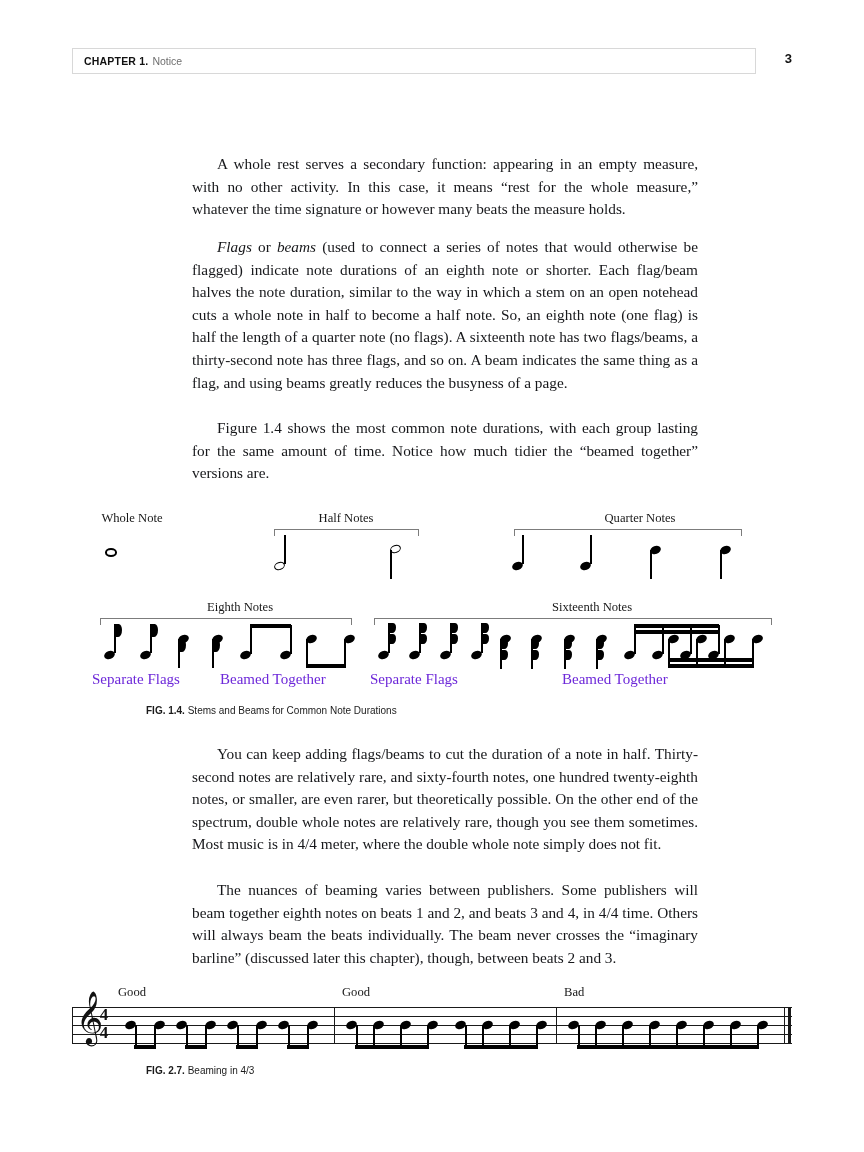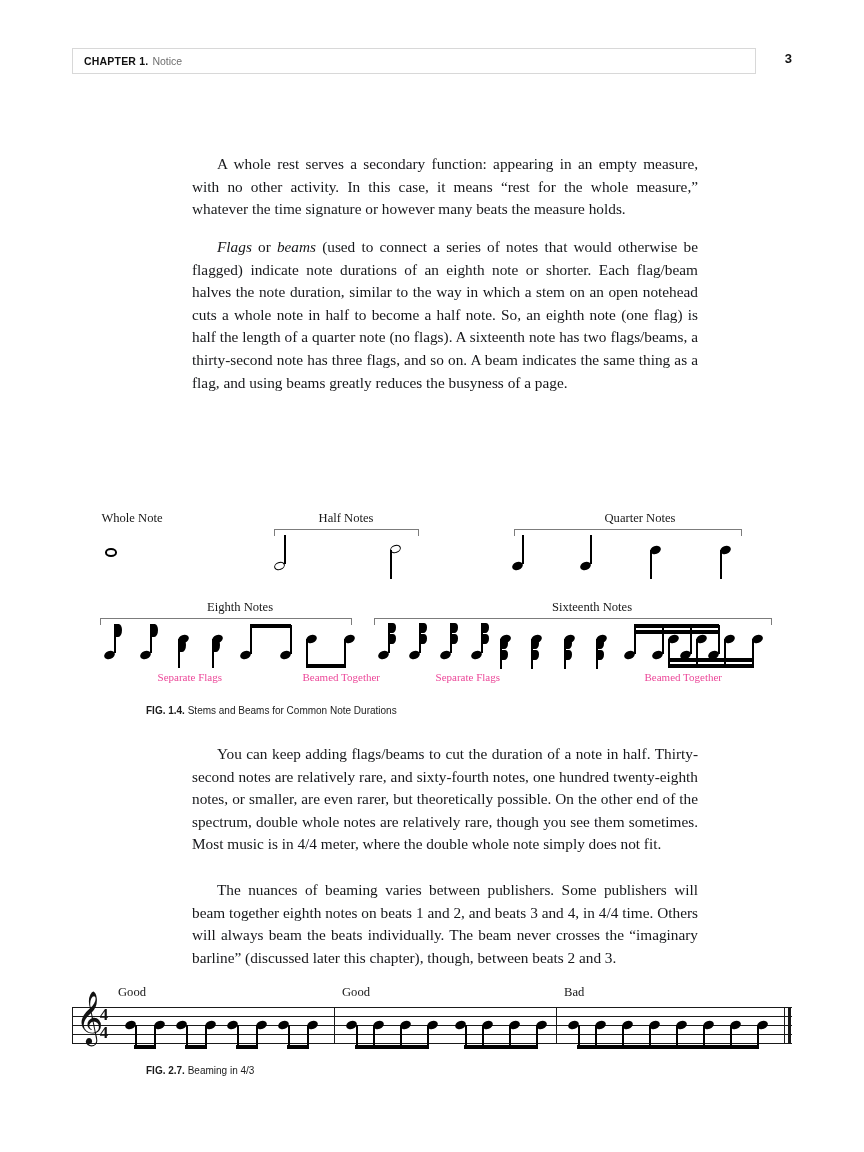--- a/index.html
+++ b/index.html
@@ -120,23 +120,23 @@
     position: absolute;
     font-family: "Liberation Serif", serif;
     font-size: 12.6px;
     color: #171717;
     text-align: center;
     white-space: nowrap;
   }
   .sub-label {
     position: absolute;
     font-family: "Liberation Serif", serif;
-    font-size: 11px;
-    color: #ec4899;
-    text-align: right;
+    font-size: 15px;
+    color: #6d28d9;
+    text-align: left;
     white-space: nowrap;
   }
   .bracket {
     position: absolute;
     border-top: 1px solid #7c7c7c;
     border-left: 1px solid #7c7c7c;
     border-right: 1px solid #7c7c7c;
     height: 7px;
     box-sizing: border-box;
   }
@@ -241,20 +241,23 @@
 
   <div class="col" style="top:117px;margin-top:36px;">
     <p class="body">A whole rest serves a secondary function: appearing in an empty measure, with no other activity. In this case, it means “rest for the whole measure,” whatever the time signature or however many beats the measure holds.</p>
   </div>
 
 
   <div class="col" style="top:236px;">
     <p class="body"><i>Flags</i><span> or </span><i>beams</i><span> (used to connect a series of notes that would otherwise be flagged) indicate note durations of an eighth note or shorter. Each flag/beam halves the note duration, similar to the way in which a stem on an open notehead cuts a whole note in half to become a half note. So, an eighth note (one flag) is half the length of a quarter note (no flags). A sixteenth note has two flags/beams, a thirty-second note has three flags, and so on. A beam indicates the same thing as a flag, and using beams greatly reduces the busyness of a page.</span></p>
   </div>
 
+  <div class="col" style="top:417px;">
+    <p class="body">Figure 1.4 shows the most common note durations, with each group lasting for the same amount of time. Notice how much tidier the “beamed together” versions are.</p>
+  </div>
 
   <div class="fig14">
 
     <div class="grp-label" style="left:0px; top:6px; width:120px;">Whole Note</div>
     <div class="grp-label" style="left:204px; top:6px; width:140px;">Half Notes</div>
     <div class="grp-label" style="left:492px; top:6px; width:152px;">Quarter Notes</div>
 
     <div class="bracket" style="left:202px; top:24px; width:145px;"></div>
     <div class="bracket" style="left:442px; top:24px; width:228px;"></div>
 

